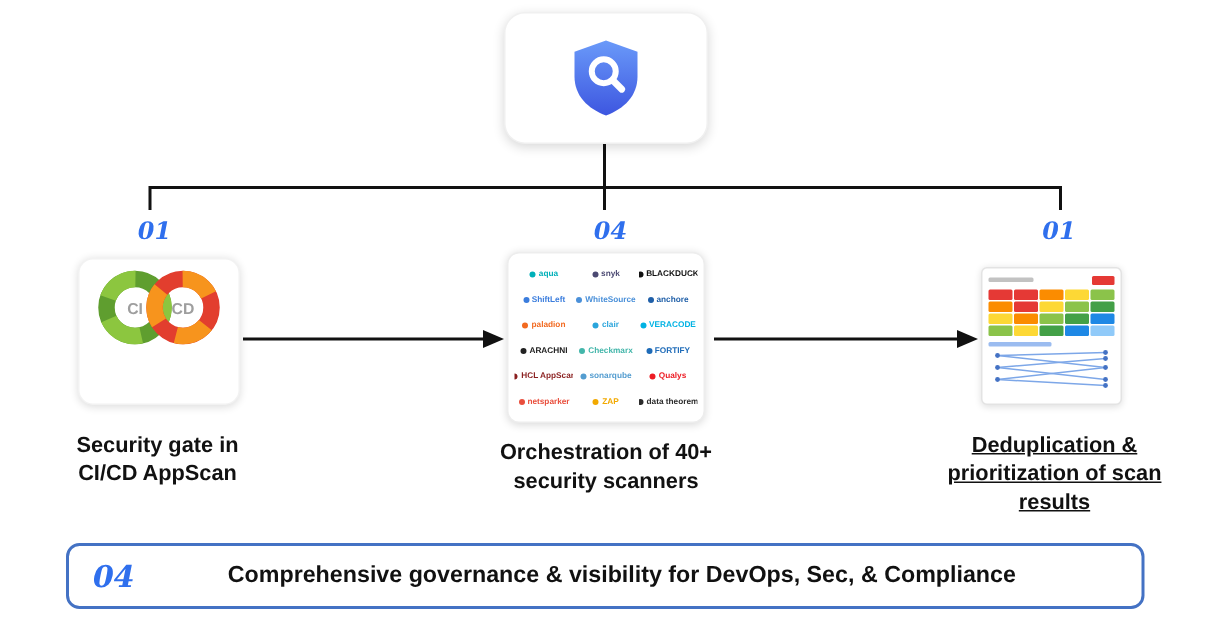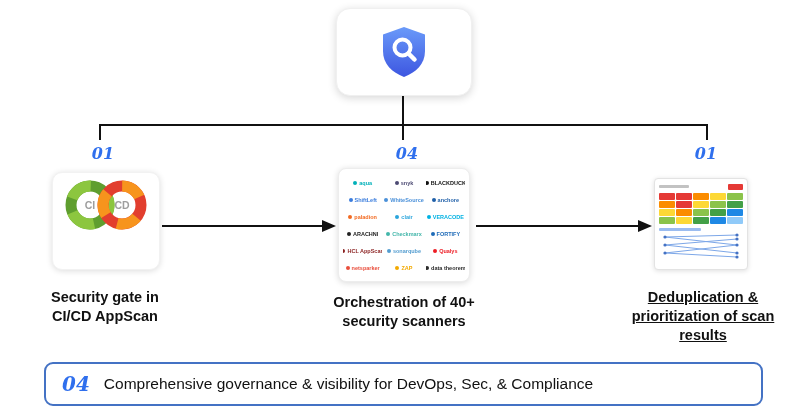--- a/index.html
+++ b/index.html
@@ -75,21 +75,21 @@
   
   .banner{
     position:absolute;left:44px;top:362px;width:719px;height:44px;background:#fff;
     border:2px solid #4472c4;border-radius:9px;box-sizing:border-box;
     display:flex;align-items:center;padding:0 16px;gap:14px;
   }
   .banner-num{
     font-family:"DejaVu Serif",serif;font-style:italic;font-weight:bold;
     color:#2f6fed;font-size:20px;flex:0 0 auto;
   }
-  .banner-text{font-weight:normal;color:#111;font-size:15.5px;}
+  .banner-text{font-weight:bold;color:#111;font-size:15.5px;margin-left:48px;}
 </style>
 </head>
 <body>
 
 <div class="canvas">
 
   <div class="line v-line-top"></div>
   <div class="line h-line"></div>
   <div class="line stub stub-left"></div>
   <div class="line stub stub-center"></div>

